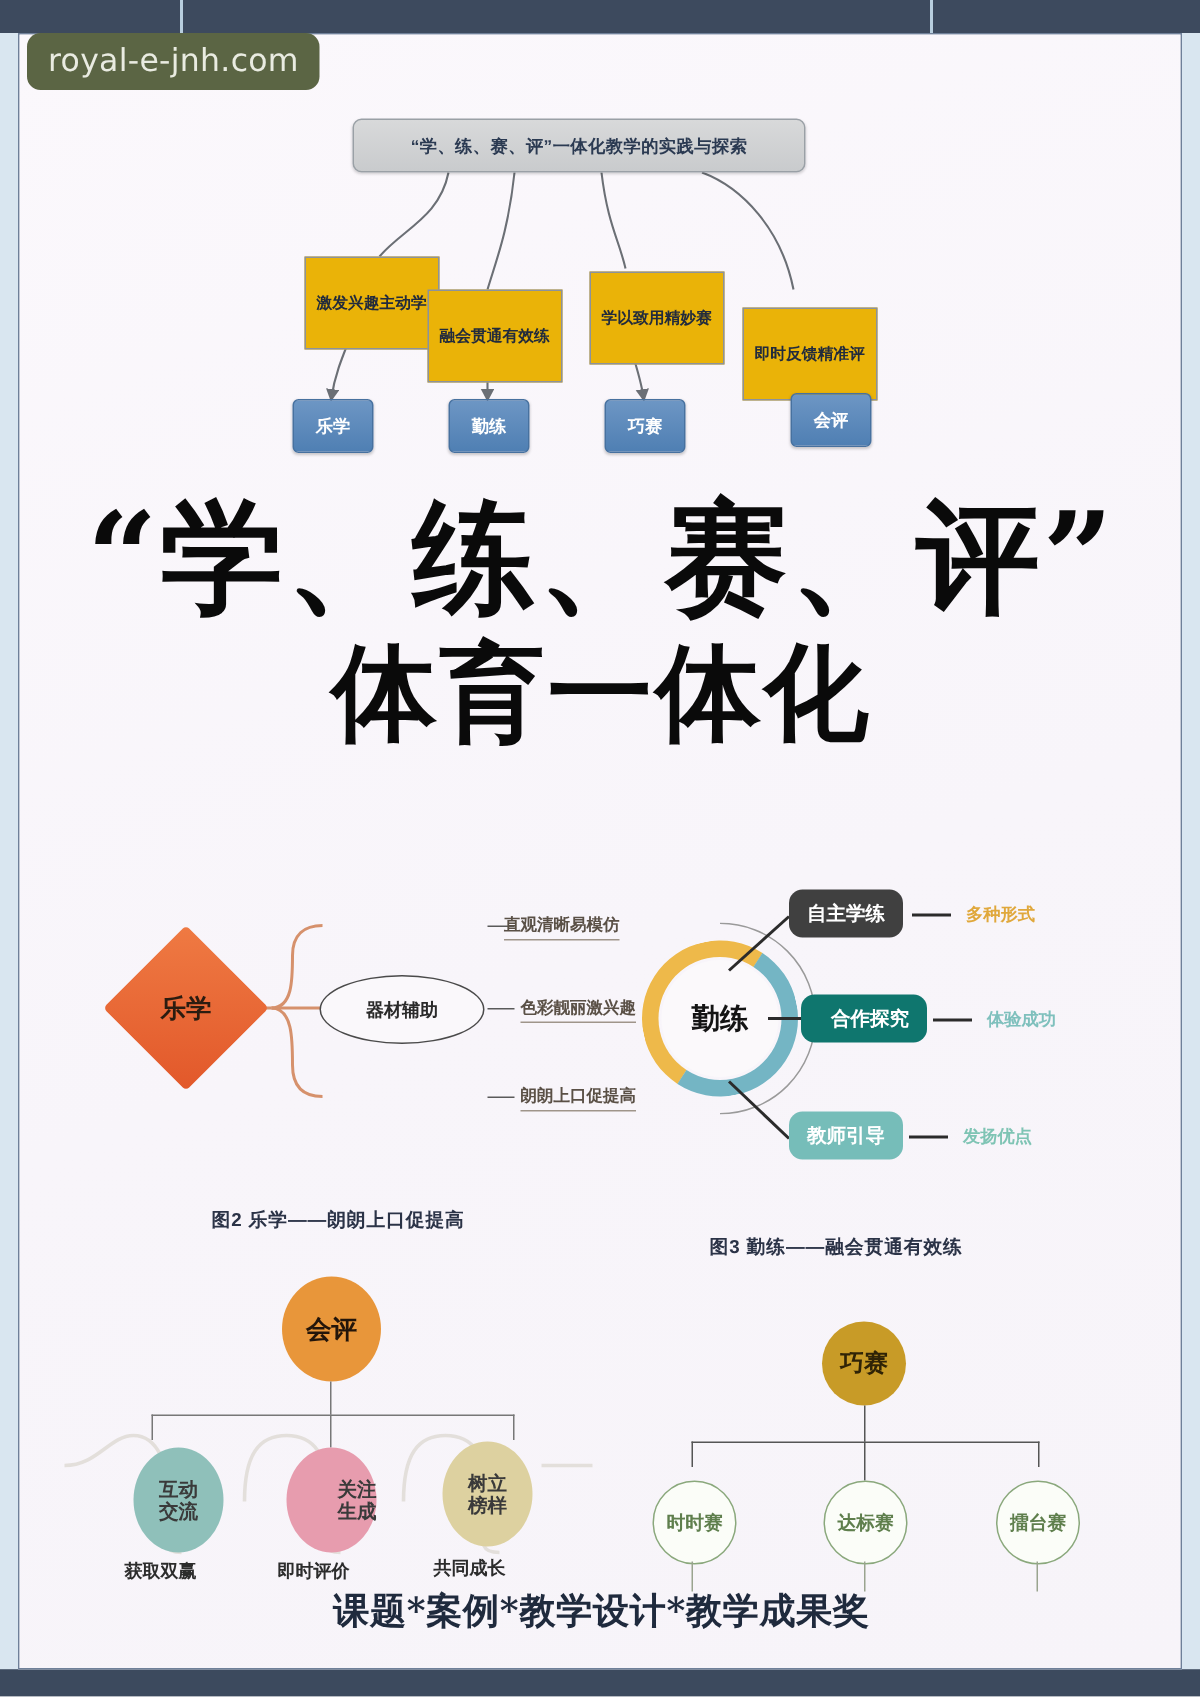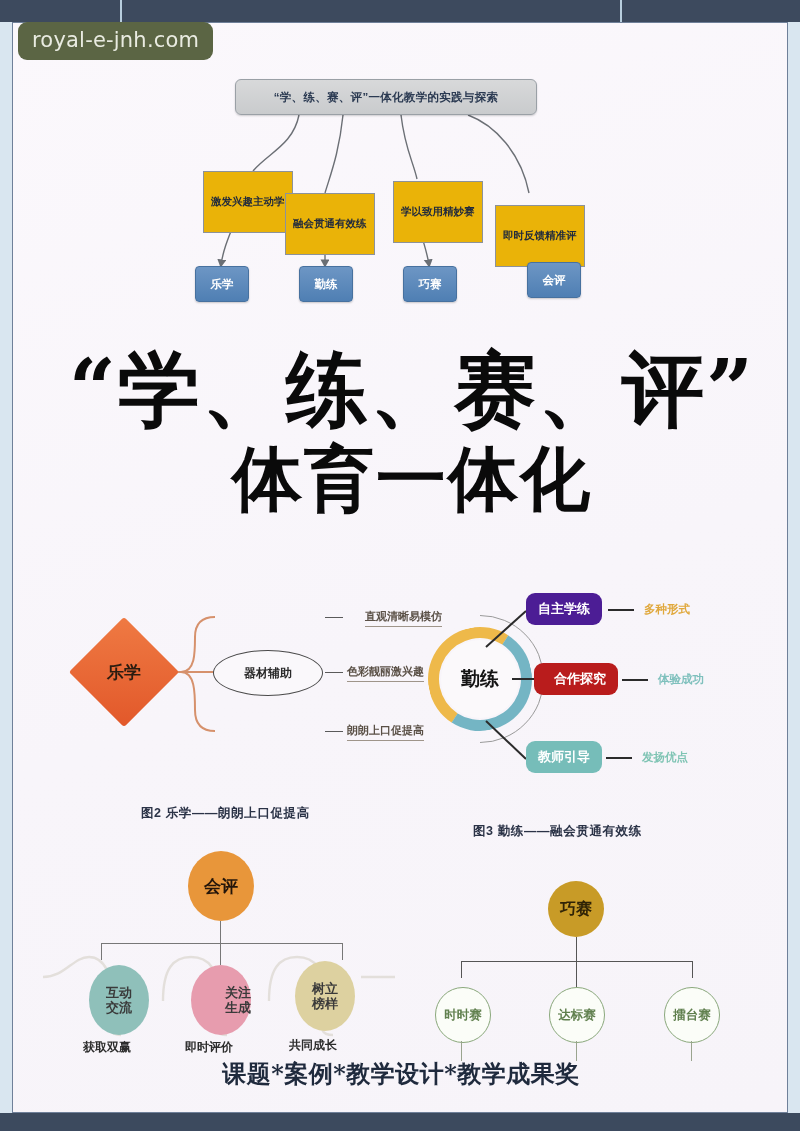--- a/index.html
+++ b/index.html
@@ -129,24 +129,23 @@
     text-align: center;
     font-size: 13px;
     font-weight: bold;
     color: #2a3347;
     letter-spacing: 1px;
   }
 
   
   .bigtitle {
     position: absolute;
-    left: 0; top: 322px;
+    left: 0; top: 305px;
     width: 776px;
     text-align: center;
-    margin-left: 11px;
   }
   .bt-l1 {
     font-family: "DejaVu Serif", "Liberation Serif", serif;
     font-size: 82px;
     font-weight: bold;
     color: #0a0a0a;
     letter-spacing: 2px;
     line-height: 1.08;
     white-space: nowrap;
   }
@@ -241,22 +240,22 @@
     position: absolute;
     height: 32px;
     border-radius: 9px;
     display: flex; align-items: center; justify-content: center;
     color: #ffffff;
     font-size: 13px;
     font-weight: bold;
     padding: 0 12px;
     white-space: nowrap;
   }
-  .pill.gold { background: #4c1d95; }
-  .pill.teal { background: #b91c1c; padding-left: 20px; }
+  .pill.gold { background: #404040; }
+  .pill.teal { background: #0f766e; padding-left: 20px; }
   .pill.teal2 { background: #76bdb9; }
   .f3-note { position: absolute; font-size: 11.5px; font-weight: bold; white-space: nowrap; }
   .f3-note.gold { color: #e0a83c; }
   .f3-note.teal { color: #7fc0bd; }
   .f3-note.teal2 { color: #7fc4b4; }
   .f3-dash { position: absolute; width: 26px; height: 0; border-top: 2px solid #2b2b2b; }
 
   
   .cap2 {
     position: absolute; left: 128px; top: 782px;
@@ -414,21 +413,21 @@
 
       <div class="diamond"></div>
       <div class="diamond-txt">乐学</div>
 
       <div class="oval" style="left:170px; top:75px;">器材辅助</div>
 
       <div class="f2-dash" style="left:282px; top:42px;"></div>
       <div class="f2-dash" style="left:282px; top:97px;"></div>
       <div class="f2-dash" style="left:282px; top:156px;"></div>
 
-      <div class="f2-note" style="left:322px; top:34px;">直观清晰易模仿</div>
+      <div class="f2-note" style="left:293px; top:34px;">直观清晰易模仿</div>
       <div class="f2-note" style="left:304px; top:89px;">色彩靓丽激兴趣</div>
       <div class="f2-note" style="left:304px; top:148px;">朗朗上口促提高</div>
     </div>
 
     <div class="fig3">
       <div class="arc"></div>
 
       <div class="ring-wrap">
         <div class="ring-gold"></div>
         <div class="ring-teal"></div>

